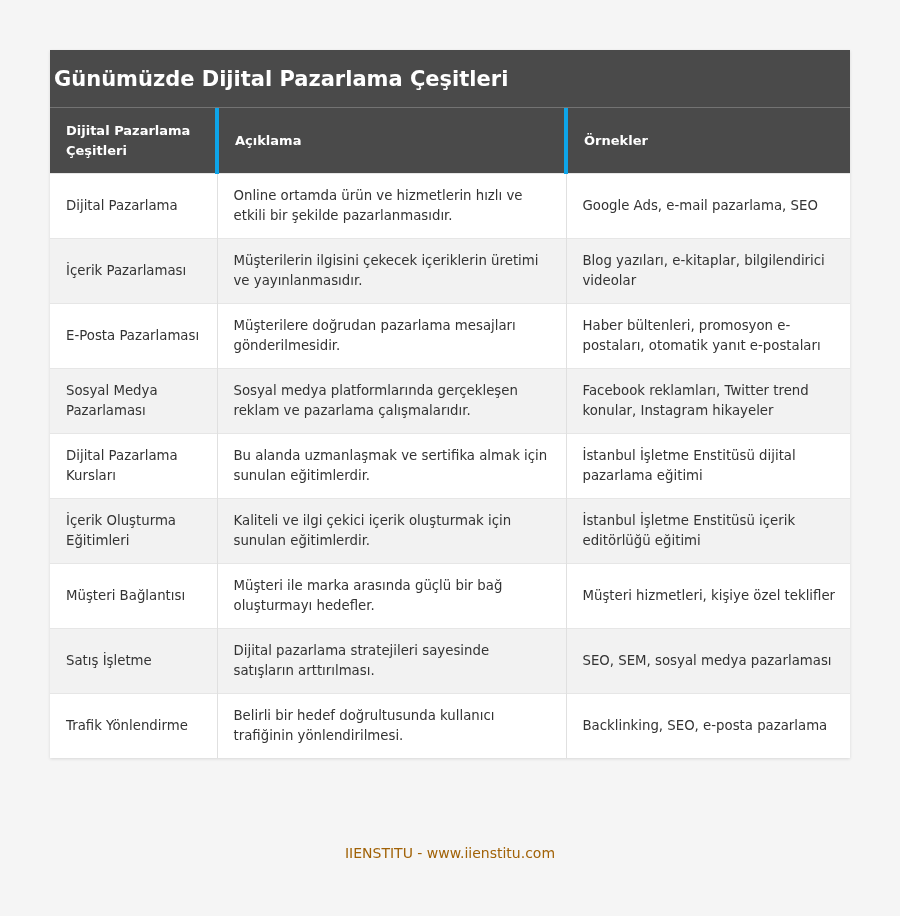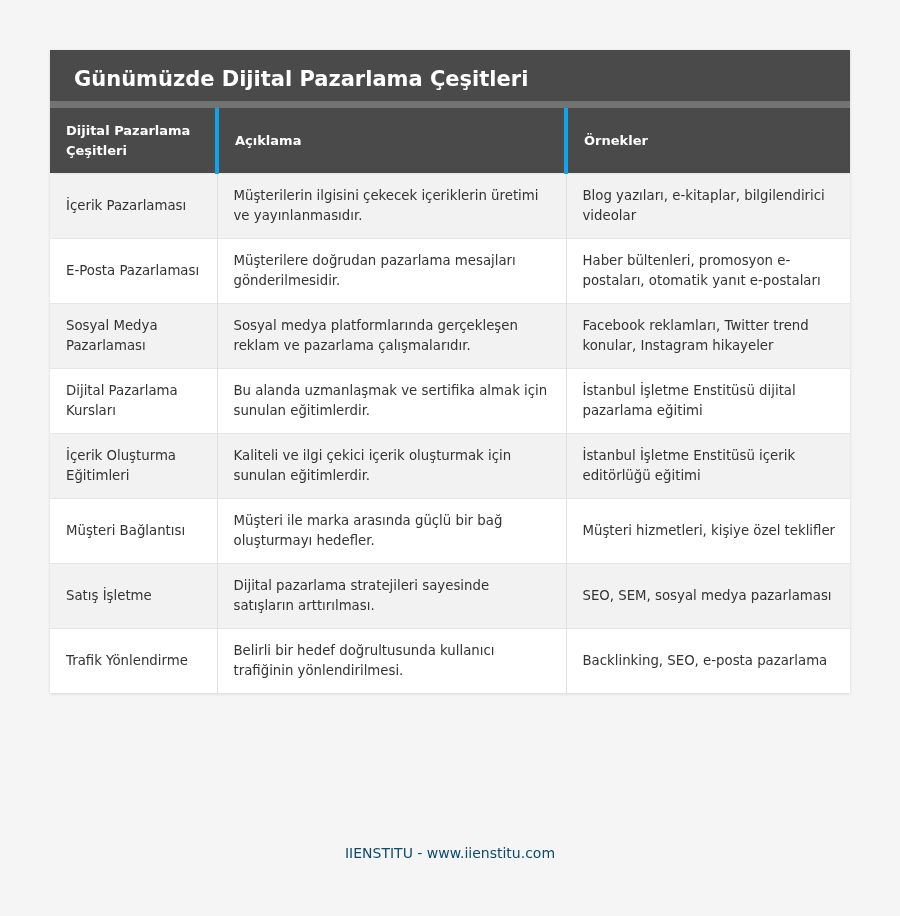--- a/index.html
+++ b/index.html
@@ -1,45 +1,50 @@
 <!DOCTYPE html>
 <html><head>
 <meta charset="utf-8">
 <style>
   html, body { margin:0; padding:0; }
   body { width:900px; height:916px; background:#f5f5f5; font-family:"DejaVu Sans", sans-serif; position:relative; overflow:hidden; }
   .card { position:absolute; left:50px; top:50px; width:800px; background:#fff; box-shadow:0 1px 3px rgba(0,0,0,0.12); }
-  .title { height:58px; background:#4a4a4a; color:#fff; font-size:21px; font-weight:bold; line-height:58px; padding-left:24px; box-sizing:border-box; border-bottom:7px solid #737373; }
+  .title { height:58px; background:#4a4a4a; color:#fff; font-size:21px; font-weight:bold; line-height:58px; padding-left:4px; box-sizing:border-box; border-bottom:1px solid #737373; }
   table { border-collapse:collapse; width:800px; table-layout:fixed; }
   th { background:#4a4a4a; color:#fff; font-size:13px; font-weight:bold; text-align:left; padding:0 14px 0 16px; height:65px; line-height:20px; }
   th + th, td + td { border-left:1px solid #e0e0e0; }
   th + th { border-left:4px solid #0ea5e9; }
   td { font-size:13.3px; color:#333; padding:0 14px 0 16px; height:64px; line-height:20px; border-top:1px solid #e6e6e6; vertical-align:middle; }
   tr.alt td { background:#f2f2f2; }
-  .footer { position:absolute; left:0; width:900px; top:845px; text-align:center; font-size:14px; color:#0c4a6e; }
+  .footer { position:absolute; left:0; width:900px; top:845px; text-align:center; font-size:14px; color:#a16207; }
 </style>
 </head>
 <body>
 
 <div class="card">
   <div class="title">Günümüzde Dijital Pazarlama Çeşitleri</div>
   <table>
     <colgroup>
         <col style="width:167px">
         <col style="width:349px">
         <col style="width:284px">
       </colgroup>
     <thead>
       <tr>
         <th>Dijital Pazarlama Çeşitleri</th>
         <th>Açıklama</th>
         <th>Örnekler</th>
       </tr>
     </thead>
     <tbody>
+      <tr>
+          <td>Dijital Pazarlama</td>
+          <td>Online ortamda ürün ve hizmetlerin hızlı ve etkili bir şekilde pazarlanmasıdır.</td>
+          <td>Google Ads, e-mail pazarlama, SEO</td>
+        </tr>
       <tr class="alt">
           <td>İçerik Pazarlaması</td>
           <td>Müşterilerin ilgisini çekecek içeriklerin üretimi ve yayınlanmasıdır.</td>
           <td>Blog yazıları, e-kitaplar, bilgilendirici videolar</td>
         </tr>
       <tr>
           <td>E-Posta Pazarlaması</td>
           <td>Müşterilere doğrudan pazarlama mesajları gönderilmesidir.</td>
           <td>Haber bültenleri, promosyon e-postaları, otomatik yanıt e-postaları</td>
         </tr>

